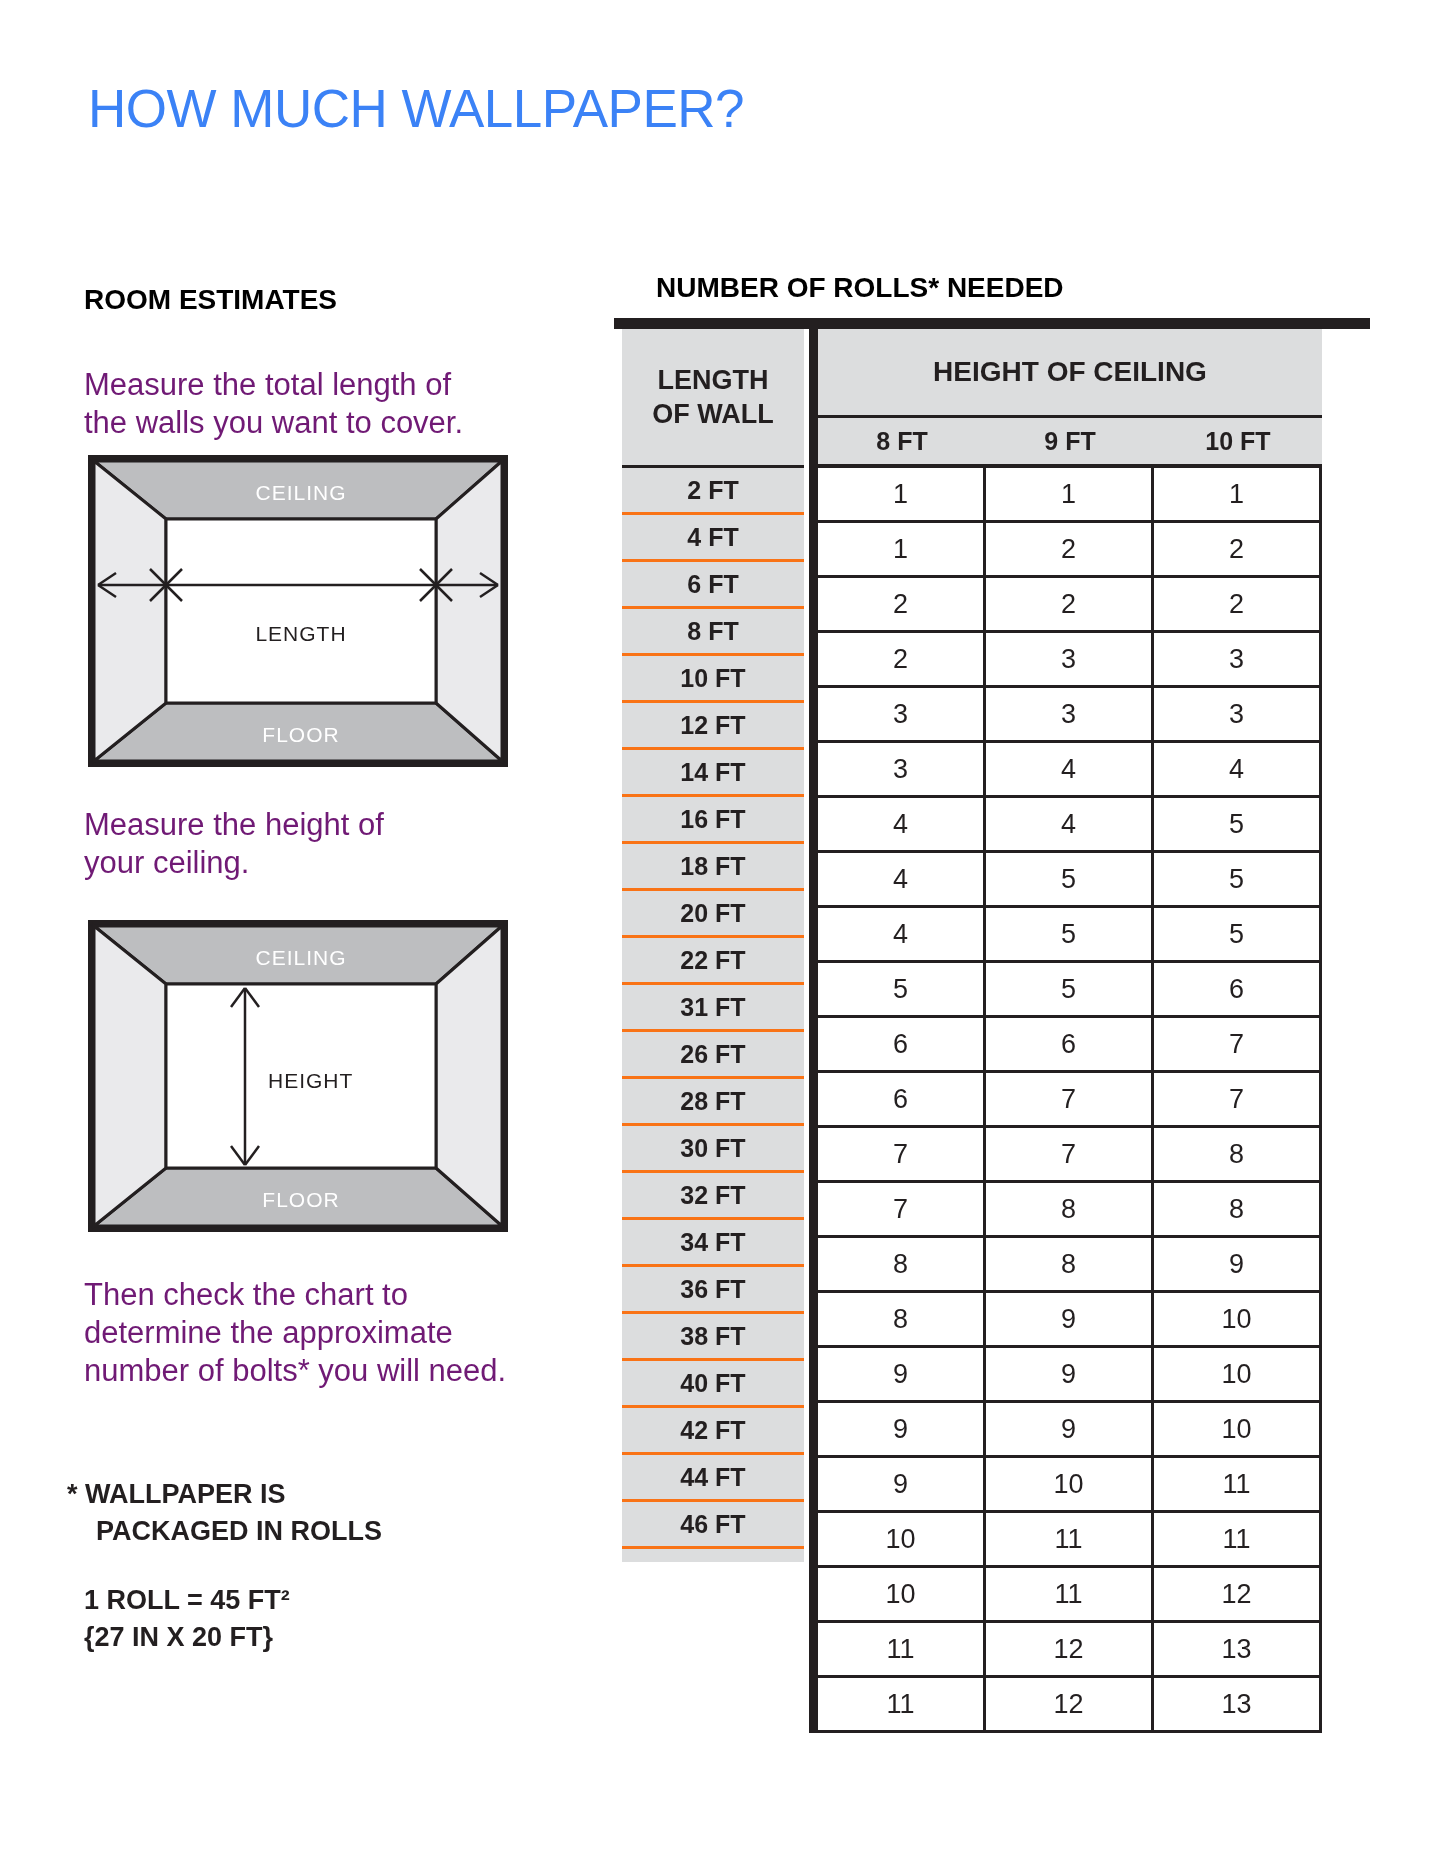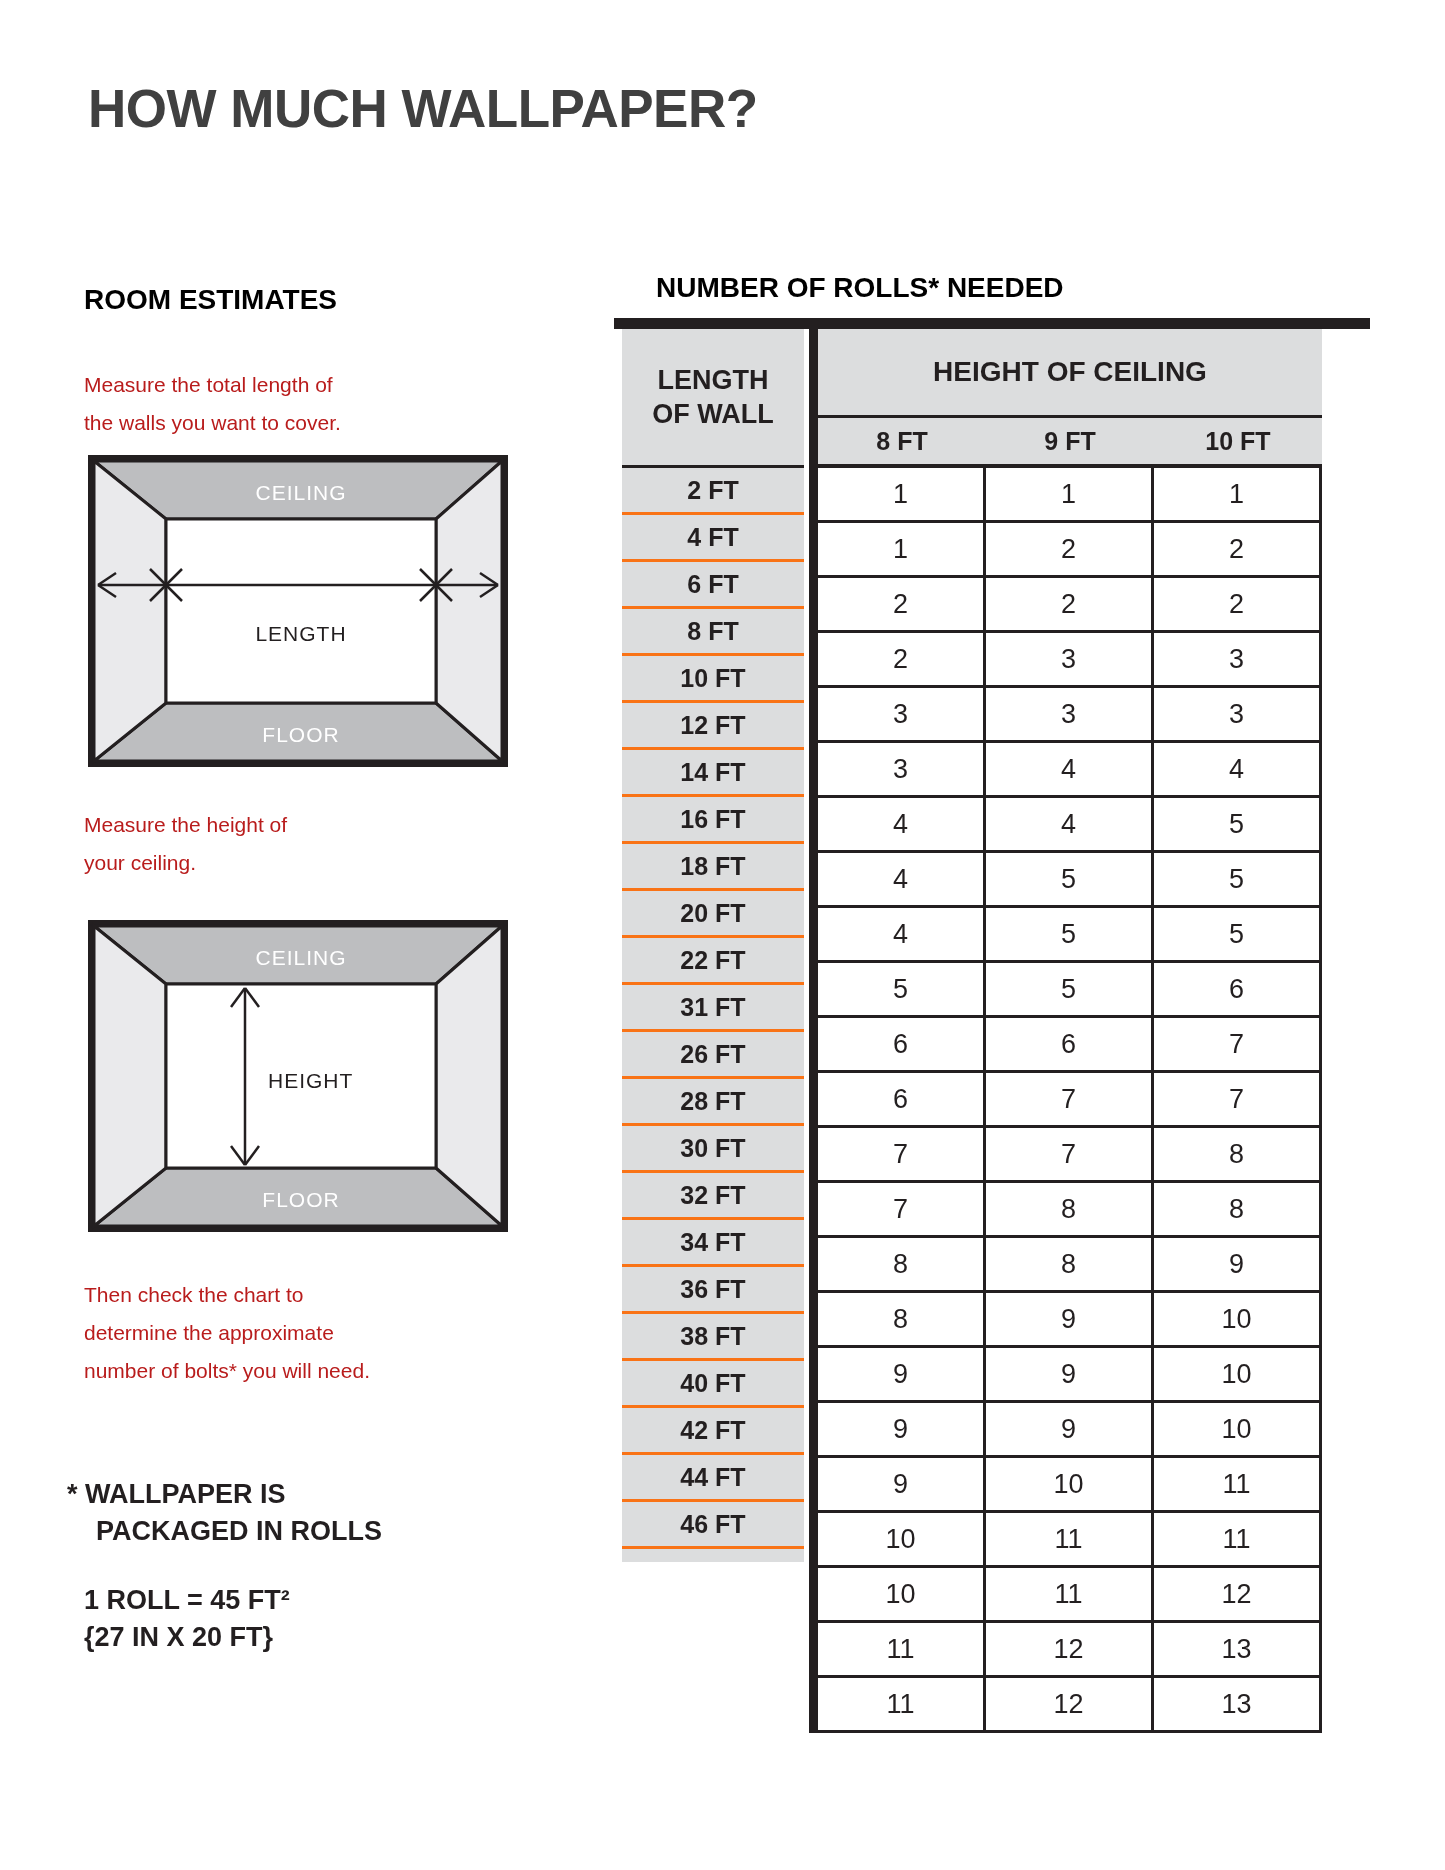--- a/index.html
+++ b/index.html
@@ -4,29 +4,29 @@
 <style>
   * { margin:0; padding:0; box-sizing:border-box; }
   html,body { background:#ffffff; }
   .page {
     position:relative; width:1445px; height:1870px; background:#ffffff;
     font-family:"Liberation Sans","DejaVu Sans",sans-serif; color:#231F20; overflow:hidden;
   }
   .abs { position:absolute; }
 
   .page-title {
-    left:88px; top:78px; font-size:53px; font-weight:bold; letter-spacing:-0.5px; color:#404040;
+    left:88px; top:78px; font-size:53px; font-weight:normal; letter-spacing:-0.5px; color:#3b82f6;
   }
   .section-heading {
     font-size:28px; font-weight:bold; color:#000000; letter-spacing:0;
   }
   #room-estimates-heading { left:84px; top:284px; }
   #rolls-heading { left:656px; top:272px; }
 
-  .body-text { font-size:21px; line-height:38px; color:#b91c1c; }
+  .body-text { font-size:31px; line-height:38px; color:#701a75; }
   #step1 { left:84px; top:366px; }
   #step2 { left:84px; top:806px; }
   #step3 { left:84px; top:1276px; }
 
   .bold-note { font-size:27px; line-height:37px; font-weight:bold; color:#231F20; }
   #footnote { left:67px; top:1476px; }
   #footnote .indent { padding-left:29px; }
   #roll-spec { left:84px; top:1582px; }
 
   .diagram { width:420px; height:312px; }

